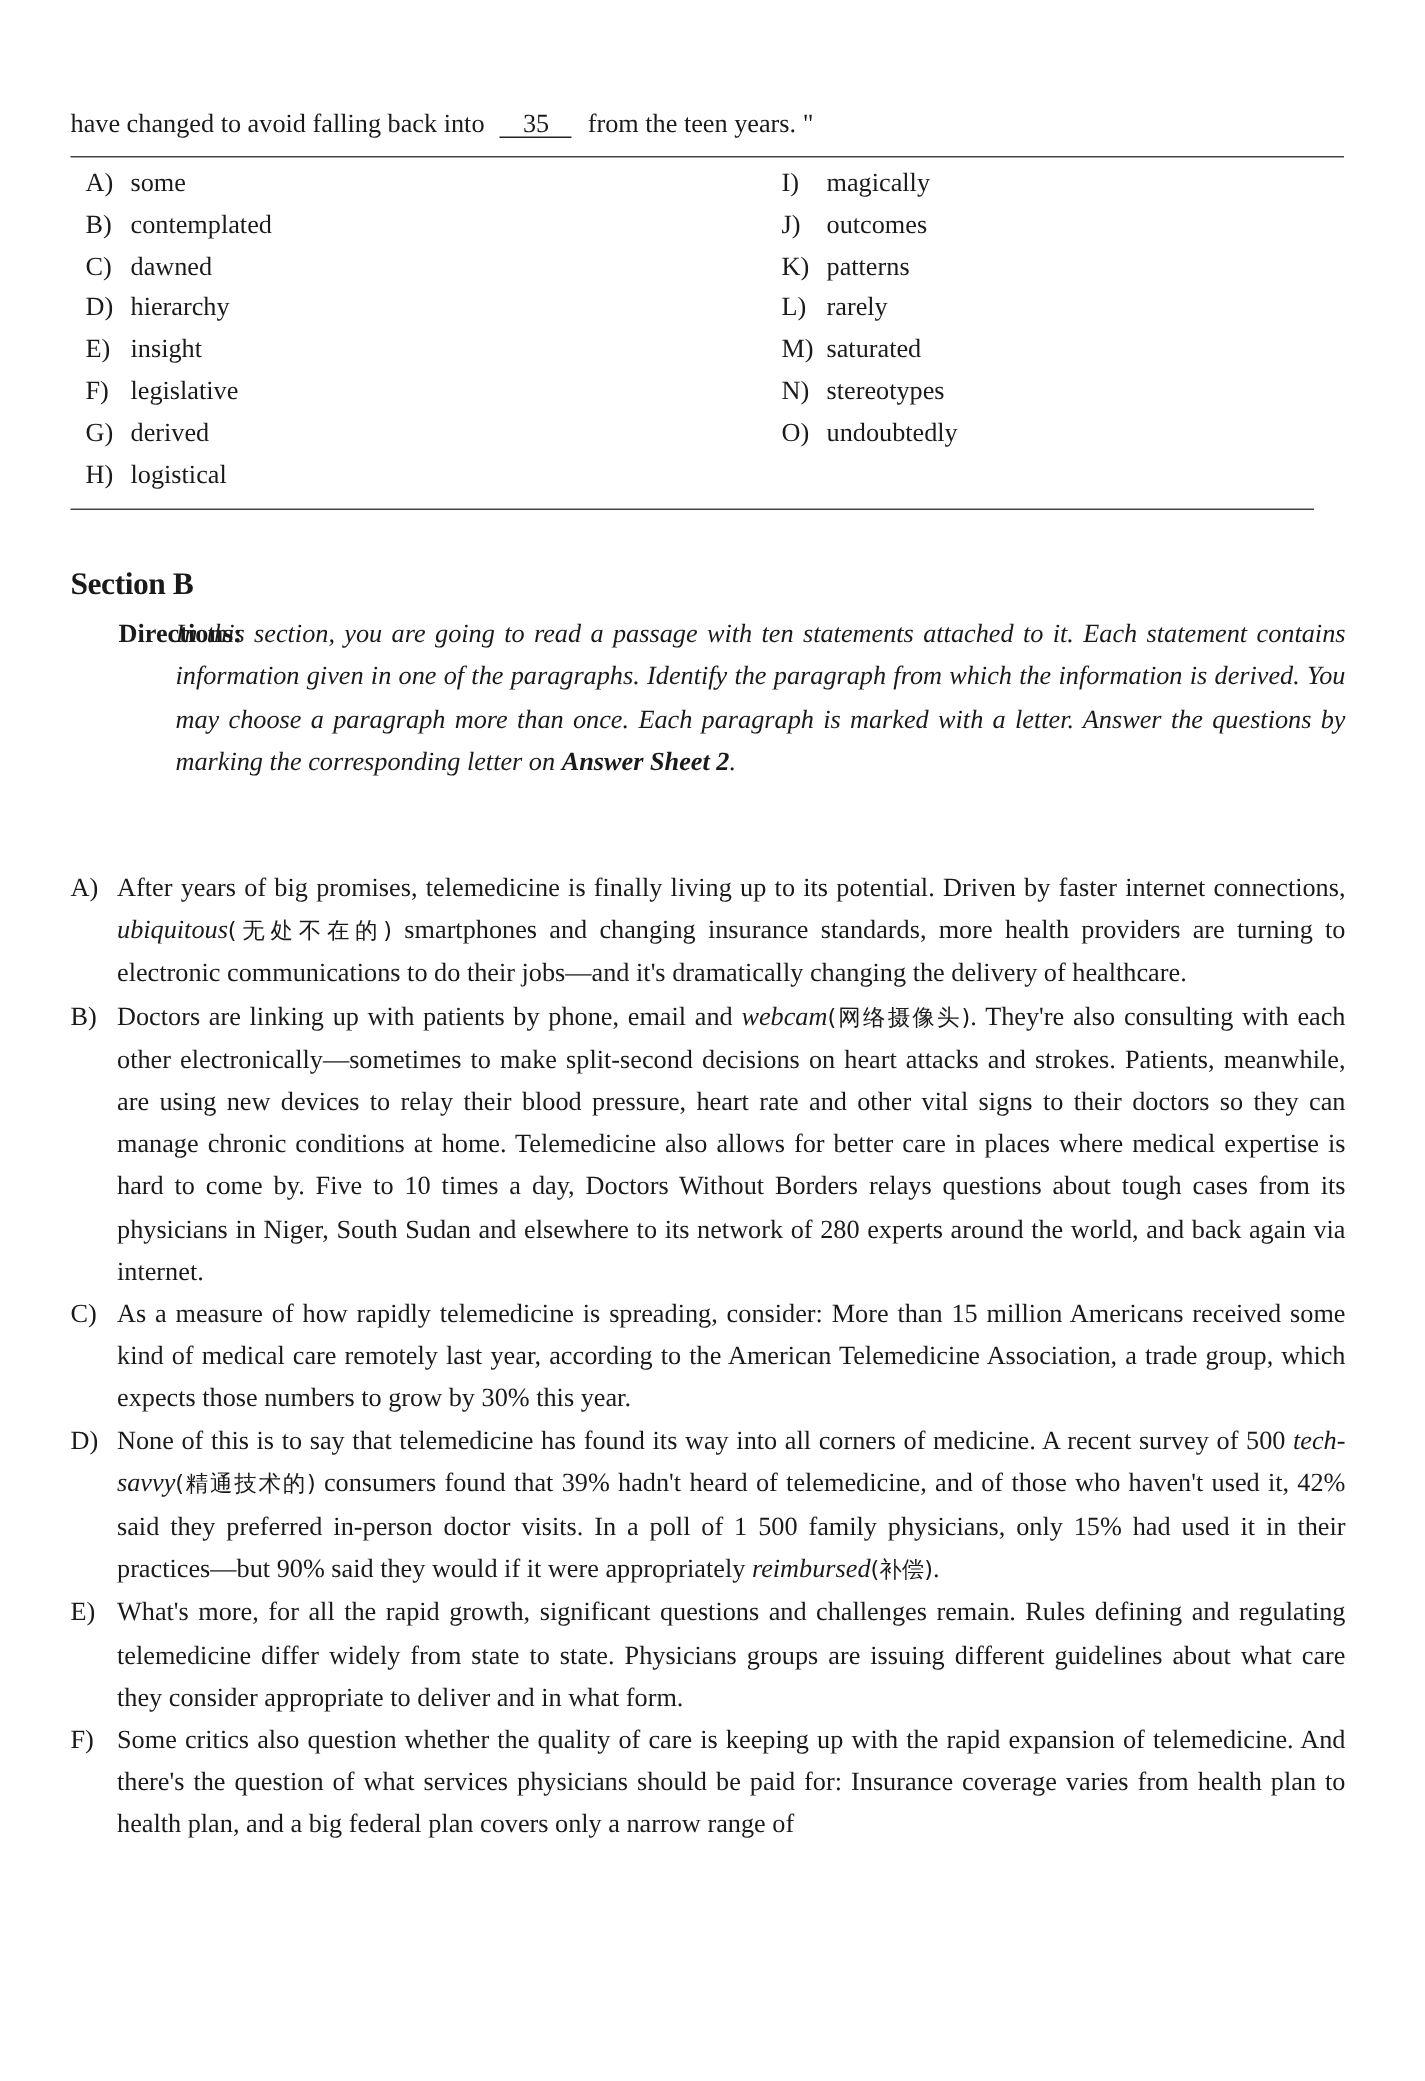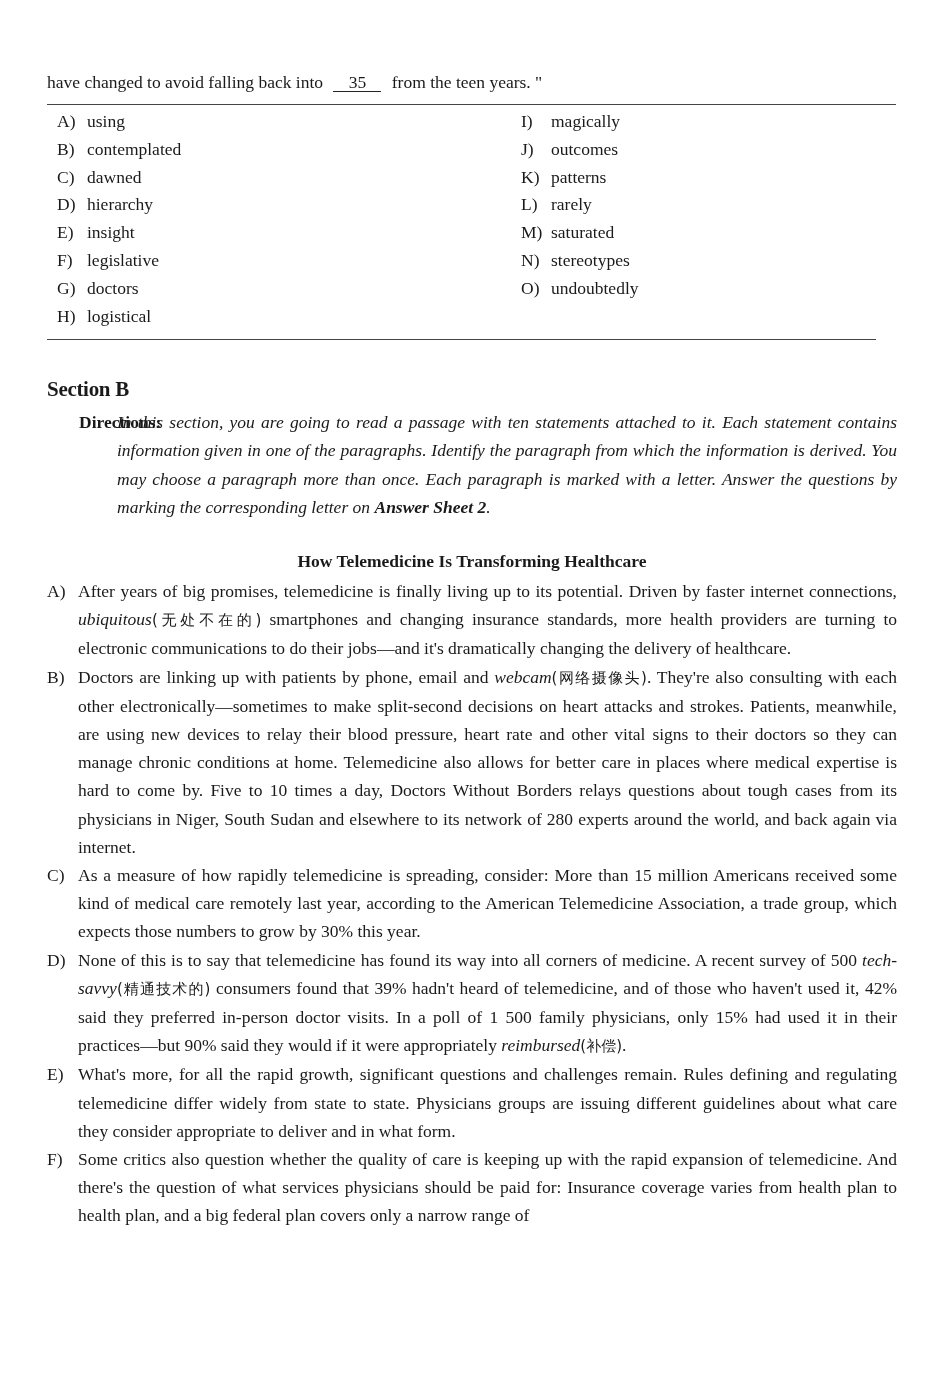--- a/index.html
+++ b/index.html
@@ -150,27 +150,27 @@
   <div class="line prev-line">
     <span>have changed to avoid falling back into</span>
     <span class="blank">35</span>
     <span>from the teen years. "</span>
   </div>
 
   <div class="rule rule-top"></div>
 
   <div class="word-bank">
     <div class="wb-col left">
-      <div class="wb-item"><span class="wb-letter">A)</span><span>using</span></div>
+      <div class="wb-item"><span class="wb-letter">A)</span><span>some</span></div>
       <div class="wb-item"><span class="wb-letter">B)</span><span>contemplated</span></div>
       <div class="wb-item"><span class="wb-letter">C)</span><span>dawned</span></div>
       <div class="wb-item"><span class="wb-letter">D)</span><span>hierarchy</span></div>
       <div class="wb-item"><span class="wb-letter">E)</span><span>insight</span></div>
       <div class="wb-item"><span class="wb-letter">F)</span><span>legislative</span></div>
-      <div class="wb-item"><span class="wb-letter">G)</span><span>doctors</span></div>
+      <div class="wb-item"><span class="wb-letter">G)</span><span>derived</span></div>
       <div class="wb-item"><span class="wb-letter">H)</span><span>logistical</span></div>
     </div>
     <div class="wb-col right">
       <div class="wb-item"><span class="wb-letter">I)</span><span>magically</span></div>
       <div class="wb-item"><span class="wb-letter">J)</span><span>outcomes</span></div>
       <div class="wb-item"><span class="wb-letter">K)</span><span>patterns</span></div>
       <div class="wb-item"><span class="wb-letter">L)</span><span>rarely</span></div>
       <div class="wb-item"><span class="wb-letter">M)</span><span>saturated</span></div>
       <div class="wb-item"><span class="wb-letter">N)</span><span>stereotypes</span></div>
       <div class="wb-item"><span class="wb-letter">O)</span><span>undoubtedly</span></div>
@@ -179,21 +179,20 @@
 
   <div class="rule rule-bottom"></div>
 
   <div class="section-title">Section B</div>
 
   <div class="directions">
     <span class="directions-label">Directions:</span>
     <div class="directions-text"><span>In this section, you are going to read a passage with ten statements attached to it. Each statement contains information given in one of the paragraphs. Identify the paragraph from which the information is derived. You may choose a paragraph more than once. Each paragraph is marked with a letter. Answer the questions by marking the corresponding letter on </span><b>Answer Sheet 2</b><span>.</span></div>
   </div>
 
-  <div class="passage-title">How Telemedicine Is Transforming Healthcare</div>
 
   <div class="passage">
     <p class="para">
       <span class="para-letter">A)</span><span>After years of big promises, telemedicine is finally living up to its potential. Driven by faster internet connections, </span><em>ubiquitous</em><span class="gloss">(无处不在的)</span><span> smartphones and changing insurance standards, more health providers are turning to electronic communications to do their jobs—and it's dramatically changing the delivery of healthcare.</span>
     </p>
     <p class="para">
       <span class="para-letter">B)</span><span>Doctors are linking up with patients by phone, email and </span><em>webcam</em><span class="gloss">(网络摄像头)</span><span>. They're also consulting with each other electronically—sometimes to make split-second decisions on heart attacks and strokes. Patients, meanwhile, are using new devices to relay their blood pressure, heart rate and other vital signs to their doctors so they can manage chronic conditions at home. Telemedicine also allows for better care in places where medical expertise is hard to come by. Five to 10 times a day, Doctors Without Borders relays questions about tough cases from its physicians in Niger, South Sudan and elsewhere to its network of 280 experts around the world, and back again via internet.</span>
     </p>
     <p class="para">
       <span class="para-letter">C)</span><span>As a measure of how rapidly telemedicine is spreading, consider: More than 15 million Americans received some kind of medical care remotely last year, according to the American Telemedicine Association, a trade group, which expects those numbers to grow by 30% this year.</span>

